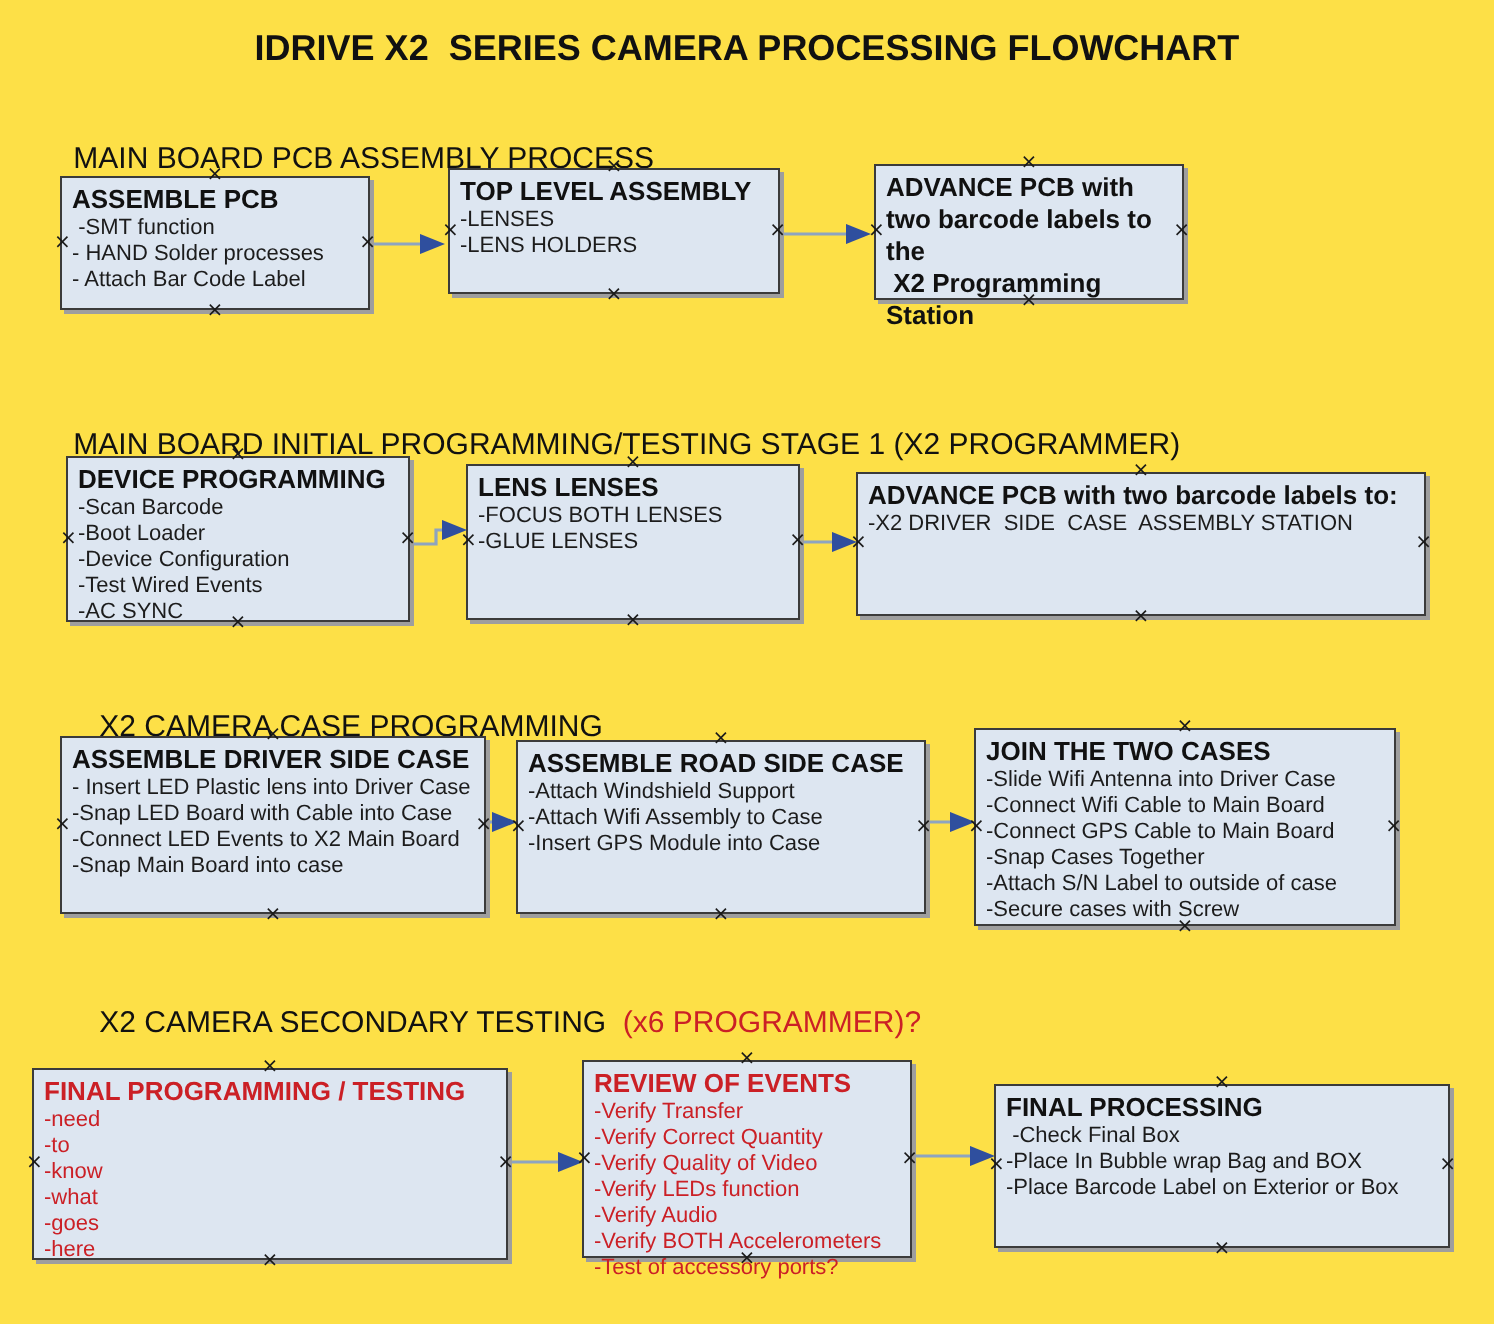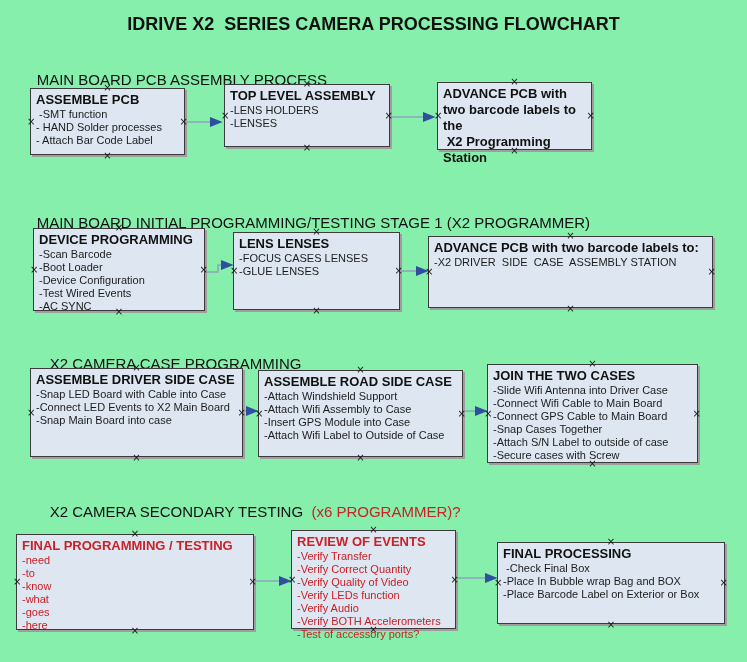--- a/index.html
+++ b/index.html
@@ -2,21 +2,21 @@
 <html style="--box-fill: #dde6f1; --box-border: #3b3b3b; --box-shadow: #9e9e9e; --accent-red: #cb2026; --arrow-line: #8ea4bf; --arrow-head: #2f4f9e;"><head>
 <meta charset="utf-8">
 <style>
   html,body{margin:0;padding:0;background:#ffffff;}
   .canvas{
     position:relative;
     width:747px;height:662px;
     font-family:"Liberation Sans","DejaVu Sans",sans-serif;
     color:#1a1a1a;
     overflow:hidden;
-    background:#86efac;
+    background:#fde047;
   }
   .chart-title{
     position:absolute;left:0;top:14px;width:100%;
     text-align:center;font-weight:bold;font-size:18px;
     white-space:pre-wrap;color:#111;
   }
   .section-heading{
     position:absolute;font-weight:normal;font-size:15px;color:#111;
     white-space:pre;
   }
@@ -82,22 +82,22 @@
     <div class="box-item">- HAND Solder processes</div>
     <div class="box-item">- Attach Bar Code Label</div>
   <span class="handle h-t">×</span>
       <span class="handle h-b">×</span>
       <span class="handle h-l">×</span>
       <span class="handle h-r">×</span>
     </div>
 
   <div class="fc-box" style="left:224px;top:84px;width:166px;height:63px">
     <div class="box-title">TOP LEVEL ASSEMBLY</div>
+    <div class="box-item">-LENSES</div>
     <div class="box-item">-LENS HOLDERS</div>
-    <div class="box-item">-LENSES</div>
   <span class="handle h-t">×</span>
       <span class="handle h-b">×</span>
       <span class="handle h-l">×</span>
       <span class="handle h-r">×</span>
     </div>
 
   <div class="fc-box" style="left:437px;top:82px;width:155px;height:68px">
     <div class="box-title">ADVANCE PCB with two barcode labels to the
  X2 Programming Station</div>
   <span class="handle h-t">×</span>
@@ -118,21 +118,21 @@
     <div class="box-item">-Test Wired Events</div>
     <div class="box-item">-AC SYNC</div>
   <span class="handle h-t">×</span>
       <span class="handle h-b">×</span>
       <span class="handle h-l">×</span>
       <span class="handle h-r">×</span>
     </div>
 
   <div class="fc-box" style="left:233px;top:232px;width:167px;height:78px">
     <div class="box-title">LENS LENSES</div>
-    <div class="box-item">-FOCUS CASES LENSES</div>
+    <div class="box-item">-FOCUS BOTH LENSES</div>
     <div class="box-item">-GLUE LENSES</div>
   <span class="handle h-t">×</span>
       <span class="handle h-b">×</span>
       <span class="handle h-l">×</span>
       <span class="handle h-r">×</span>
     </div>
 
   <div class="fc-box" style="left:428px;top:236px;width:285px;height:72px">
     <div class="box-title">ADVANCE PCB with two barcode labels to:</div>
     <div class="box-item">-X2 DRIVER  SIDE  CASE  ASSEMBLY STATION</div>
@@ -141,35 +141,35 @@
       <span class="handle h-l">×</span>
       <span class="handle h-r">×</span>
     </div>
 
   <div class="section-heading" style="left:33px;top:338px">
     <span>X2 CAMERA CASE PROGRAMMING</span>
   </div>
 
   <div class="fc-box" style="left:30px;top:368px;width:213px;height:89px">
     <div class="box-title">ASSEMBLE DRIVER SIDE CASE</div>
+    <div class="box-item">- Insert LED Plastic lens into Driver Case</div>
     <div class="box-item">-Snap LED Board with Cable into Case</div>
     <div class="box-item">-Connect LED Events to X2 Main Board</div>
     <div class="box-item">-Snap Main Board into case</div>
   <span class="handle h-t">×</span>
       <span class="handle h-b">×</span>
       <span class="handle h-l">×</span>
       <span class="handle h-r">×</span>
     </div>
 
   <div class="fc-box" style="left:258px;top:370px;width:205px;height:87px">
     <div class="box-title">ASSEMBLE ROAD SIDE CASE</div>
     <div class="box-item">-Attach Windshield Support</div>
     <div class="box-item">-Attach Wifi Assembly to Case</div>
     <div class="box-item">-Insert GPS Module into Case</div>
-    <div class="box-item">-Attach Wifi Label to Outside of Case</div>
   <span class="handle h-t">×</span>
       <span class="handle h-b">×</span>
       <span class="handle h-l">×</span>
       <span class="handle h-r">×</span>
     </div>
 
   <div class="fc-box" style="left:487px;top:364px;width:211px;height:99px">
     <div class="box-title">JOIN THE TWO CASES</div>
     <div class="box-item">-Slide Wifi Antenna into Driver Case</div>
     <div class="box-item">-Connect Wifi Cable to Main Board</div>

